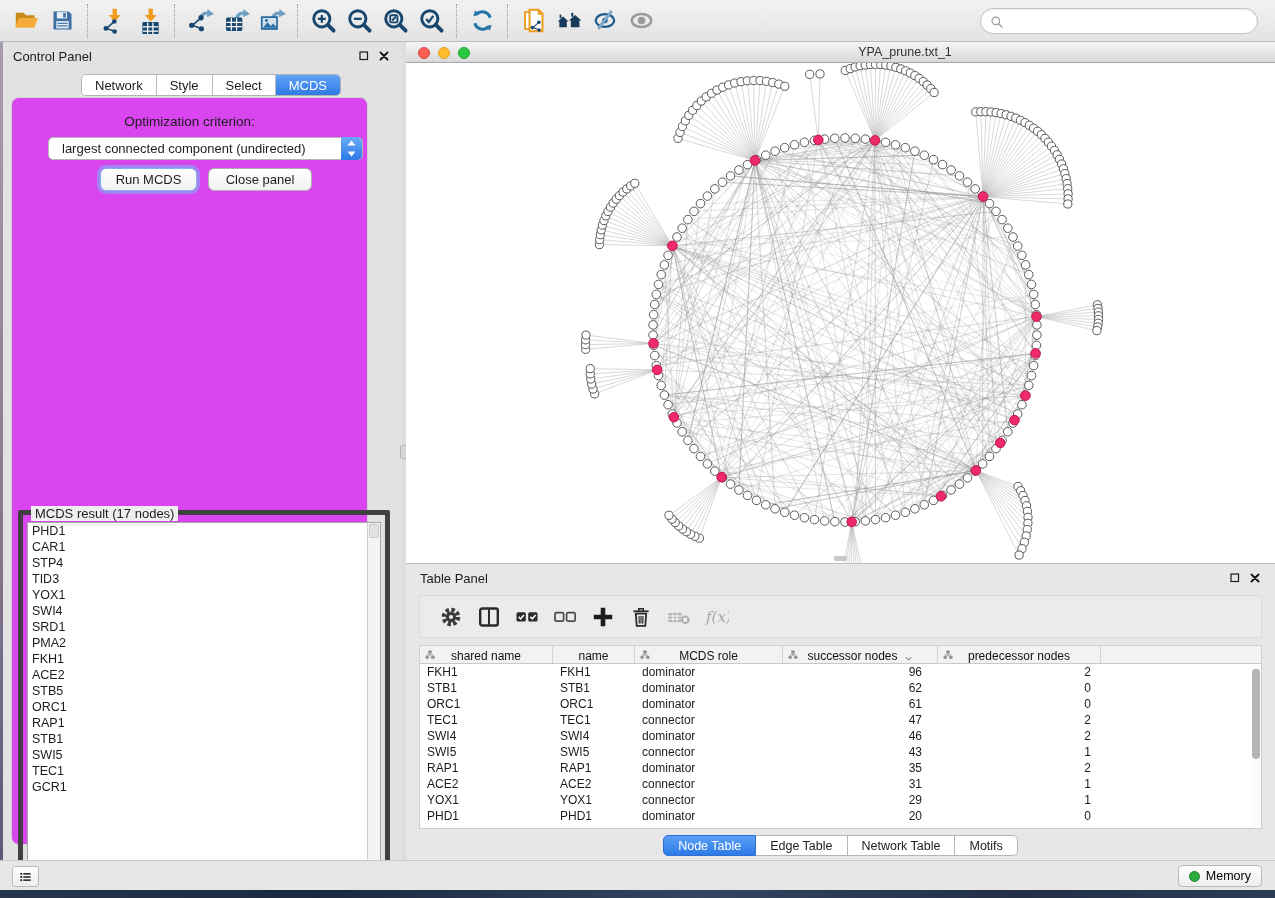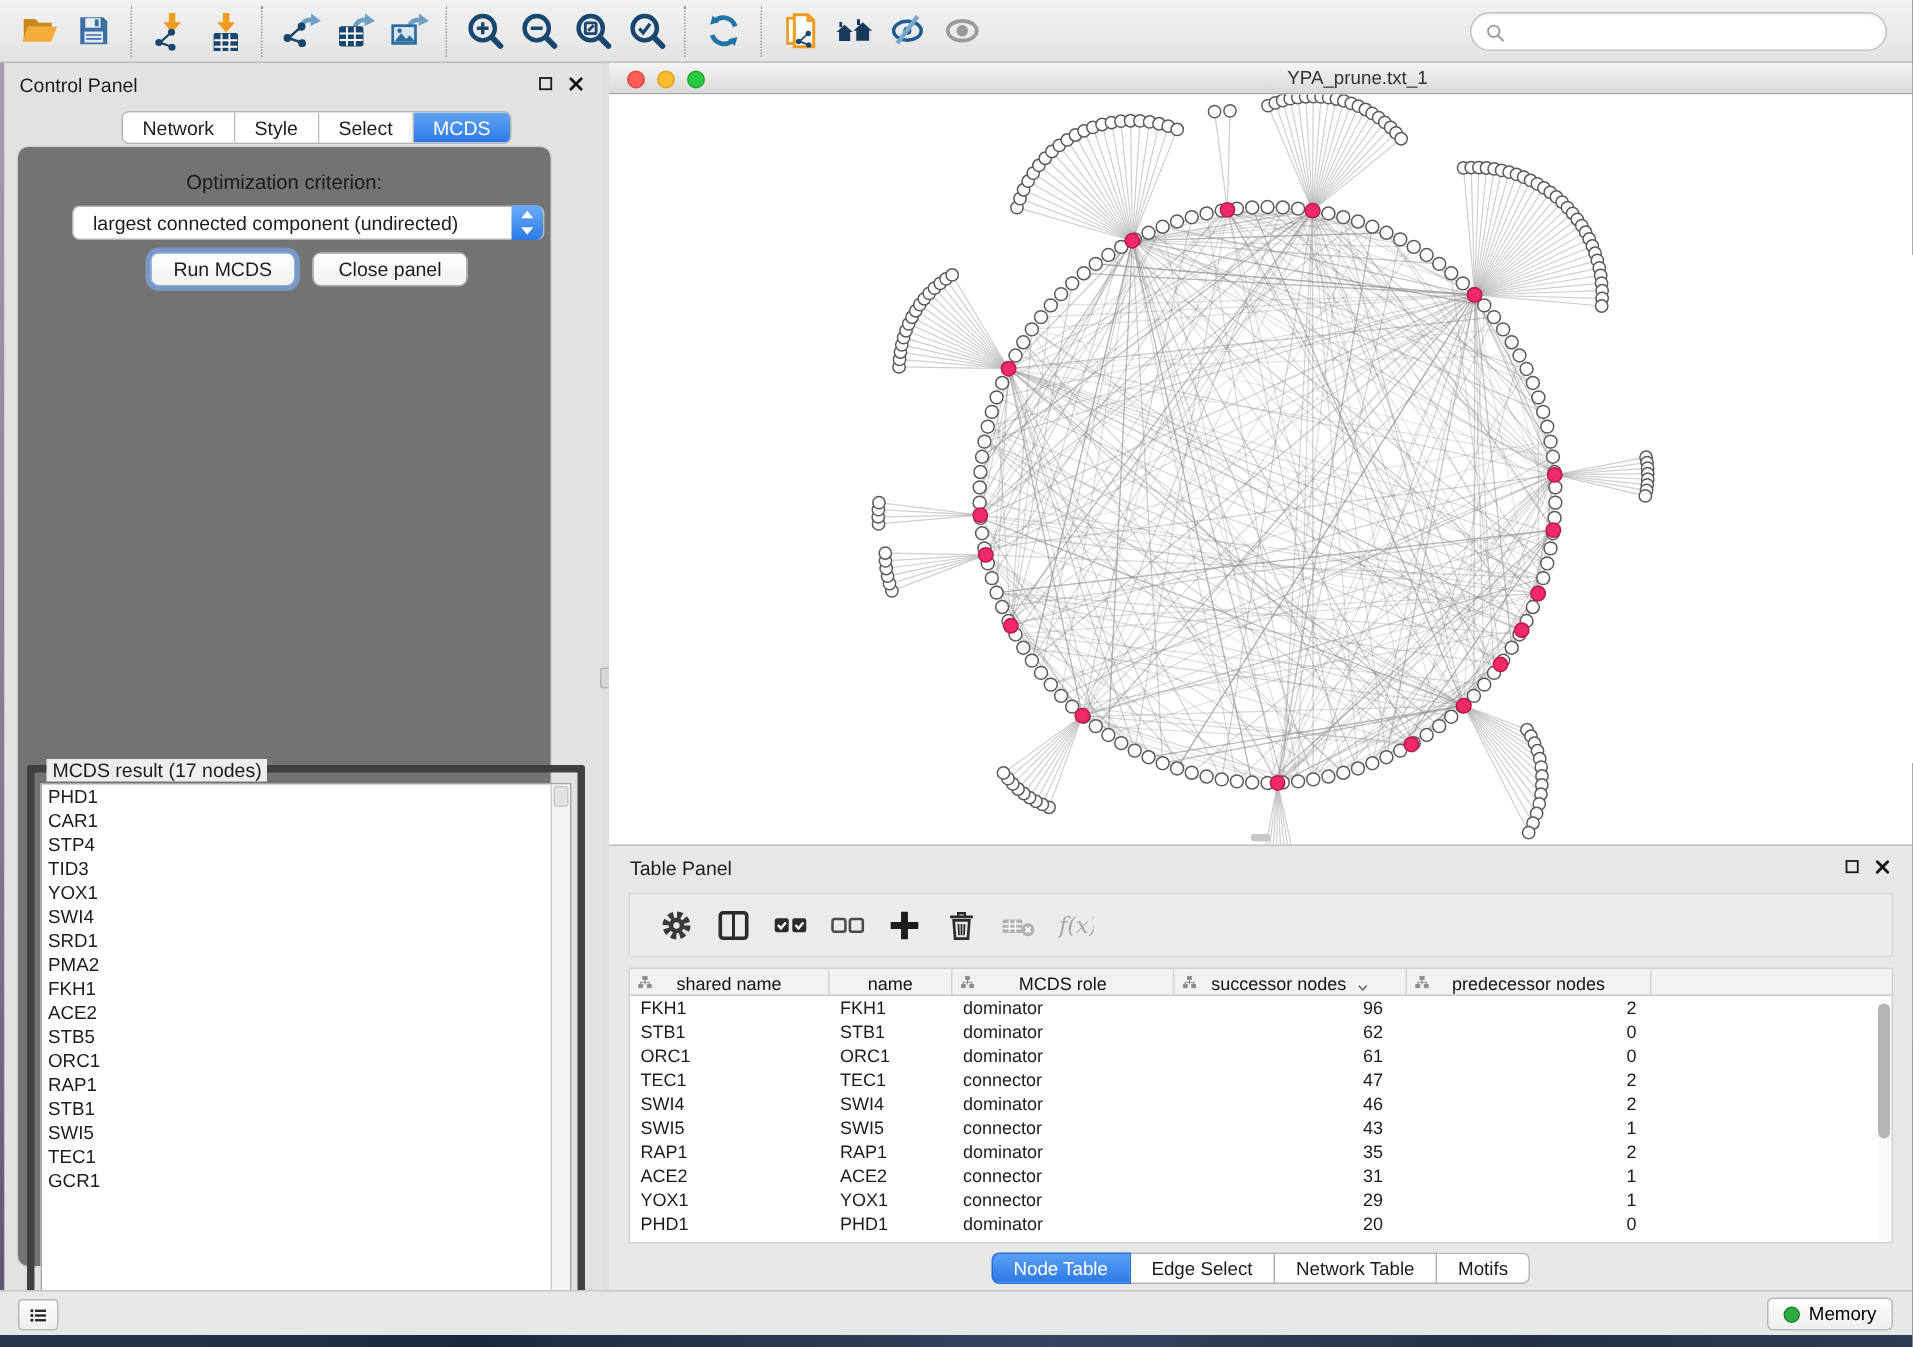--- a/index.html
+++ b/index.html
@@ -34,21 +34,21 @@
   .cp-title{position:absolute;left:10px;top:7px;font-size:13px;}
   .win-btn{position:absolute;top:8px;width:12px;height:12px;}
   .win-btn svg{width:12px;height:12px;display:block;}
   .cp-float{right:32px;} .cp-close{right:12px;}
   .cp-tabs{position:absolute;left:78px;top:32px;height:22px;display:flex;
            border:1px solid #b3b3b3;border-radius:5px;background:#fff;overflow:hidden;}
   .seg{font-size:13px;padding:0 13px;display:flex;align-items:center;border-right:1px solid #b9b9b9;
        background:#fff;color:#1c1c1c;}
   .seg:last-child{border-right:none;}
   .seg.active{background:linear-gradient(#61a3f8,#2e7ae6);color:#fff;}
-  .cp-content{position:absolute;left:8px;top:55px;width:357px;height:748px;background:#737373;
+  .cp-content{position:absolute;left:8px;top:55px;width:357px;height:748px;background:#d946ef;
               border:1px solid #d2d2d2;border-radius:8px;text-decoration:underline;}
   .opt-label{position:absolute;left:0;right:0;top:16px;text-align:center;font-size:13.5px;}
   .combo{position:absolute;left:36px;top:39px;width:315px;height:23px;background:#fff;
          border:1px solid #b5b5b5;border-radius:5px;}
   .combo-text{position:absolute;left:13px;top:3px;font-size:13px;white-space:nowrap;}
   .combo-stepper{position:absolute;right:0;top:-1px;width:21px;height:23px;border-radius:0 5px 5px 0;
                  background:linear-gradient(#6aabf9,#2e7ae6);}
   .combo-stepper svg{width:21px;height:23px;display:block;}
   .btn-row{position:absolute;left:0;top:70px;width:100%;}
   .mac-btn{position:absolute;height:23px;border:1px solid #adadad;border-radius:6px;font-size:13px;
@@ -1440,21 +1440,21 @@
             <div class="nt-cell right" style="width: 155px; padding-right: 16px;">20</div>
             <div class="nt-cell right" style="width: 163px; padding-right: 10px;">0</div>
           </div>
         </div>
       <div class="nt-scroll">
         <div class="thumb"></div>
       </div>
     </div>
     <div class="bottom-tabs" id="bottom-tabs">
         <div class="btab active">Node Table</div>
-        <div class="btab">Edge Select</div>
+        <div class="btab">Edge Table</div>
         <div class="btab">Network Table</div>
         <div class="btab">Motifs</div>
       </div>
   </div>
 
   <div class="status-bar">
     <button class="sb-btn sb-list">
       <svg>
           <use href="#sym-list"></use>
         </svg>

